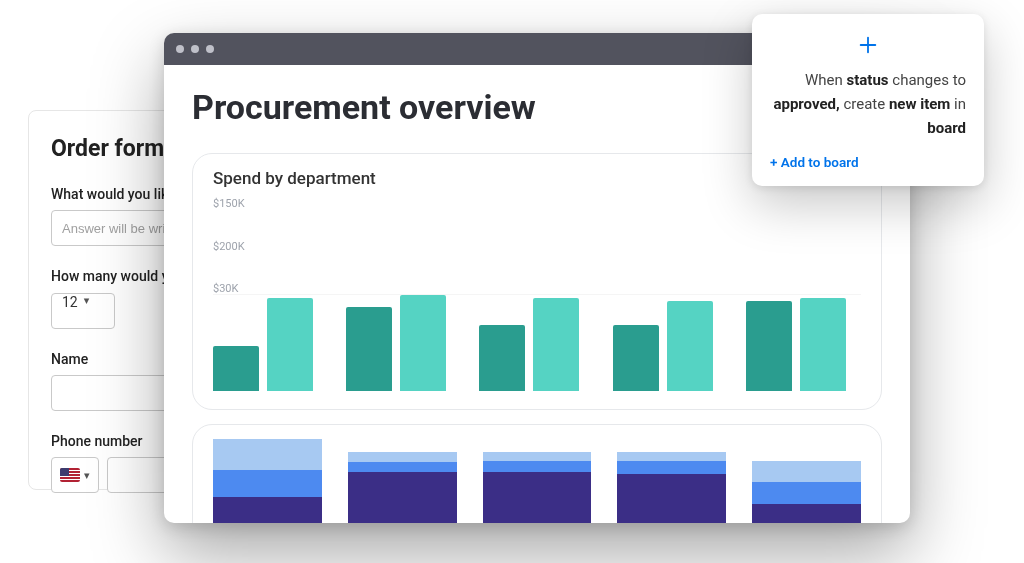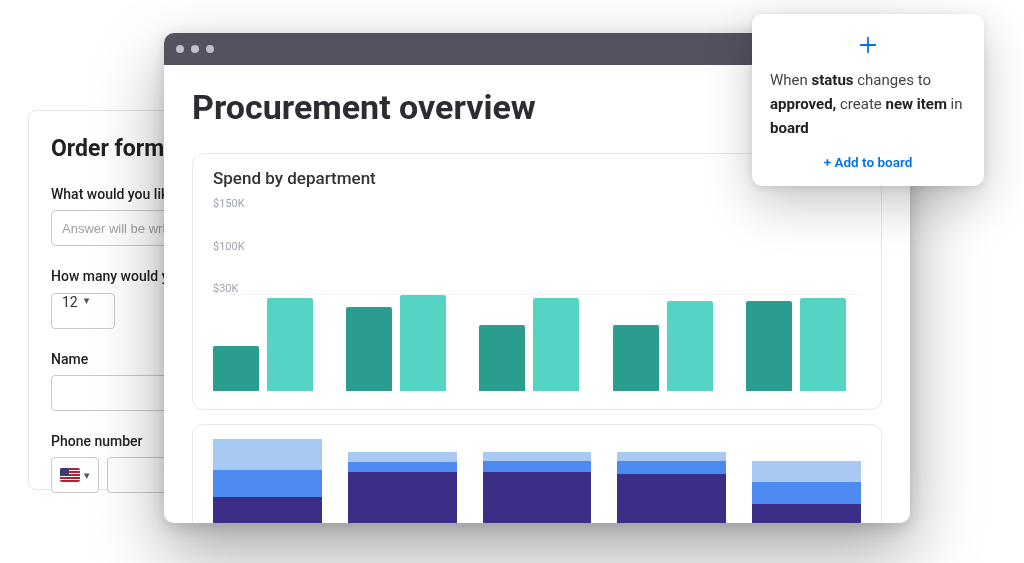--- a/index.html
+++ b/index.html
@@ -48,21 +48,21 @@
     background:#fff; border-radius: 10px; overflow:hidden;
     box-shadow: 0 30px 70px rgba(0,0,0,0.35), 0 4px 16px rgba(0,0,0,0.15);
   }
   .titlebar {
     height: 32px; background:#52535e; display:flex; align-items:center; padding:0 12px; gap:7px;
   }
   .dot { width:8px; height:8px; border-radius:50%; background:#bfc0c9; }
   .dash-body { padding: 22px 28px 30px 28px; }
   .dash-body h1 { font-size: 34px; font-weight: 700; color:#2b2d33; margin-bottom: 26px; }
   .card {
-    border:1px solid #e6e8eb; border-radius:11px; padding:14px 20px 18px 20px; margin-bottom:14px;
+    border:1px solid #e6e8eb; border-radius:20px; padding:14px 20px 18px 20px; margin-bottom:14px;
     background:#fff;
   }
   .card-head { display:flex; align-items:center; justify-content:space-between; margin-bottom:10px;}
   .card-title { font-size:17px; font-weight:500; color:#333; }
   .legend { display:flex; gap:16px; font-size:12px; color:#666; align-items:center; }
   .lg { display:inline-flex; align-items:center; gap:6px; }
   .lg .sw { width:8px; height:8px; border-radius:50%; display:inline-block; }
   
   .spend-wrap { display:flex;flex-direction:column; }
   .yaxis { display:flex; flex-direction:column; justify-content:space-between; height:96px; margin-right:10px;}
@@ -80,23 +80,23 @@
   .seg.mkt   { background:#4d8af0; }
   .seg.it    { background:#a7c9f2; }
   
   .auto-card {
     position:absolute; right:40px; top:14px; width:232px; background:#fff;
     border-radius:10px; box-shadow:0 18px 50px rgba(0,0,0,0.22), 0 2px 8px rgba(0,0,0,0.1);
     padding:20px 18px 16px 18px;
   }
   .plus-icon { display:flex; justify-content:center; margin-bottom:12px; }
   .plus-icon svg { width:22px; height:22px; stroke:#0073ea; }
-  .auto-text { text-align:left; font-size:15px; line-height:1.6; color:#444; margin-bottom:14px;}
+  .auto-text { text-align:right; font-size:15px; line-height:1.6; color:#444; margin-bottom:14px;}
   .auto-text b { font-weight:700; color:#222;}
-  .auto-link { text-align:center; font-size:13.5px; color:#0073ea; font-weight:600; cursor:pointer;}
+  .auto-link { font-size:13.5px; color:#0073ea; font-weight:600; cursor:pointer;}
 </style>
 </head>
 <body>
 
 <div class="order-form">
   <h2>Order form</h2>
 
   <div class="field">
     <label>What would you like to order?</label>
     <input class="text-input" placeholder="Answer will be written here" style="">
@@ -142,21 +142,21 @@
         <div class="legend">
           <span class="lg">
               <span class="sw" style="background:#2a9d8f"></span>
               <span>P</span>
             </span>
         </div>
       </div>
       <div class="spend-wrap">
         <div class="yaxis">
           <span class="ytick">$150K</span>
-          <span class="ytick">$100K</span>
+          <span class="ytick">$200K</span>
           <span class="ytick">$30K</span>
         </div>
         <div class="spend-chart" id="spend-chart">
             <div class="pair">
               <div class="bar a" style="height: 45px;"></div>
               <div class="bar b" style="height: 93px;"></div>
             </div>
             <div class="pair">
               <div class="bar a" style="height: 84px;"></div>
               <div class="bar b" style="height: 96px;"></div>

